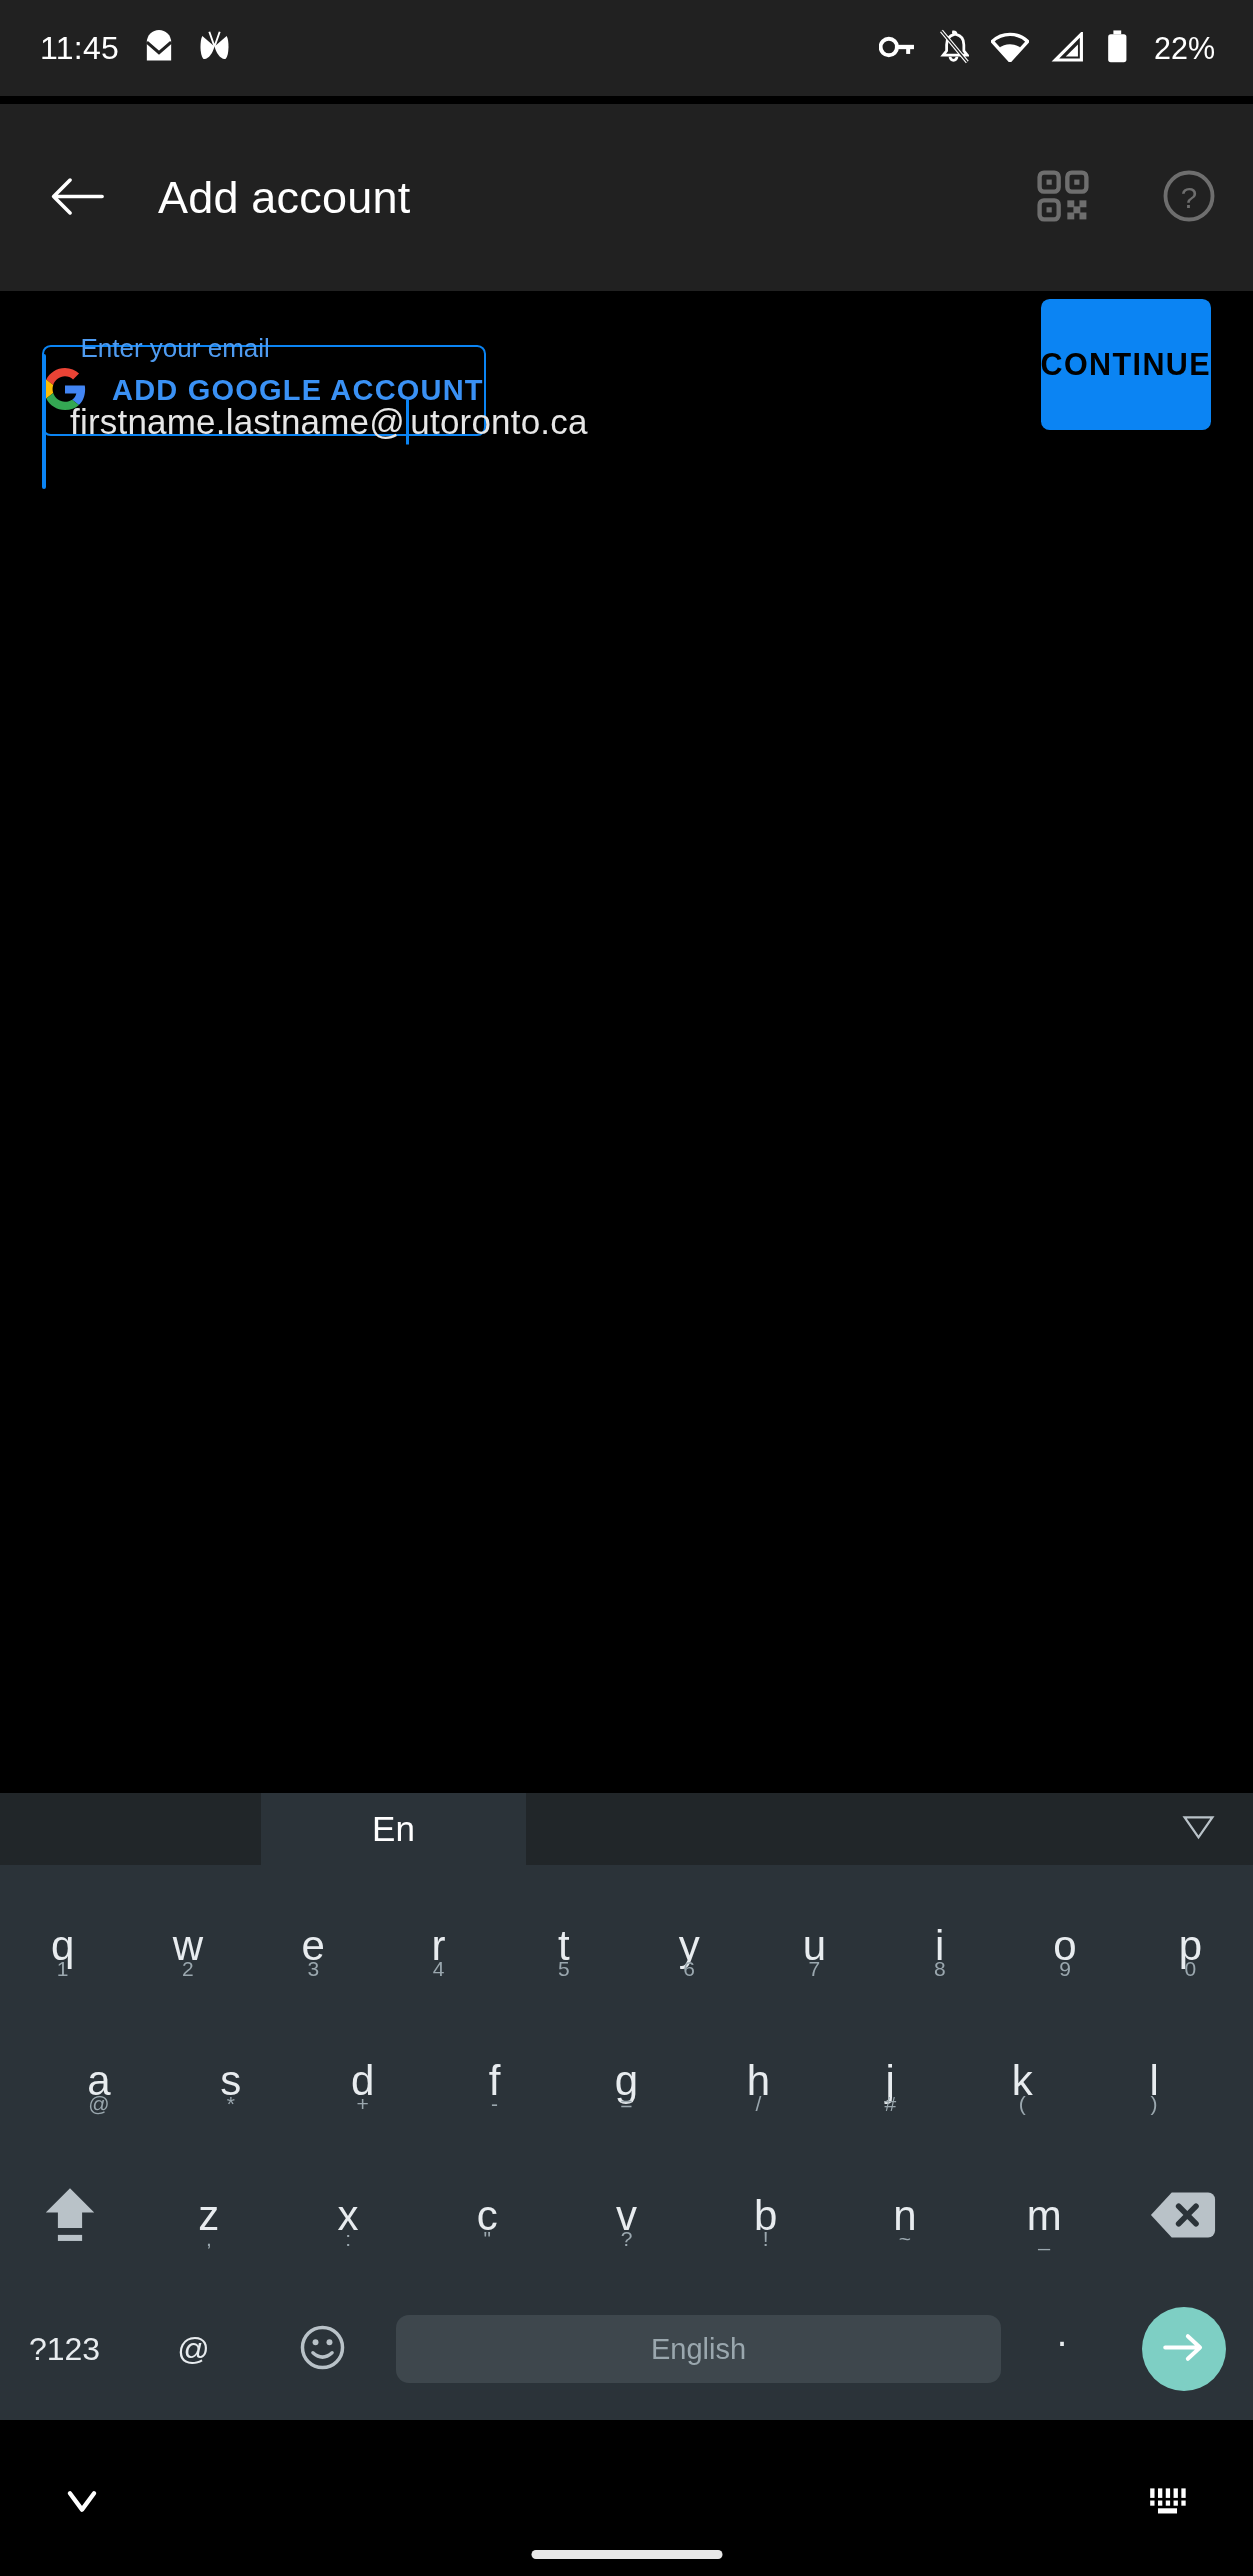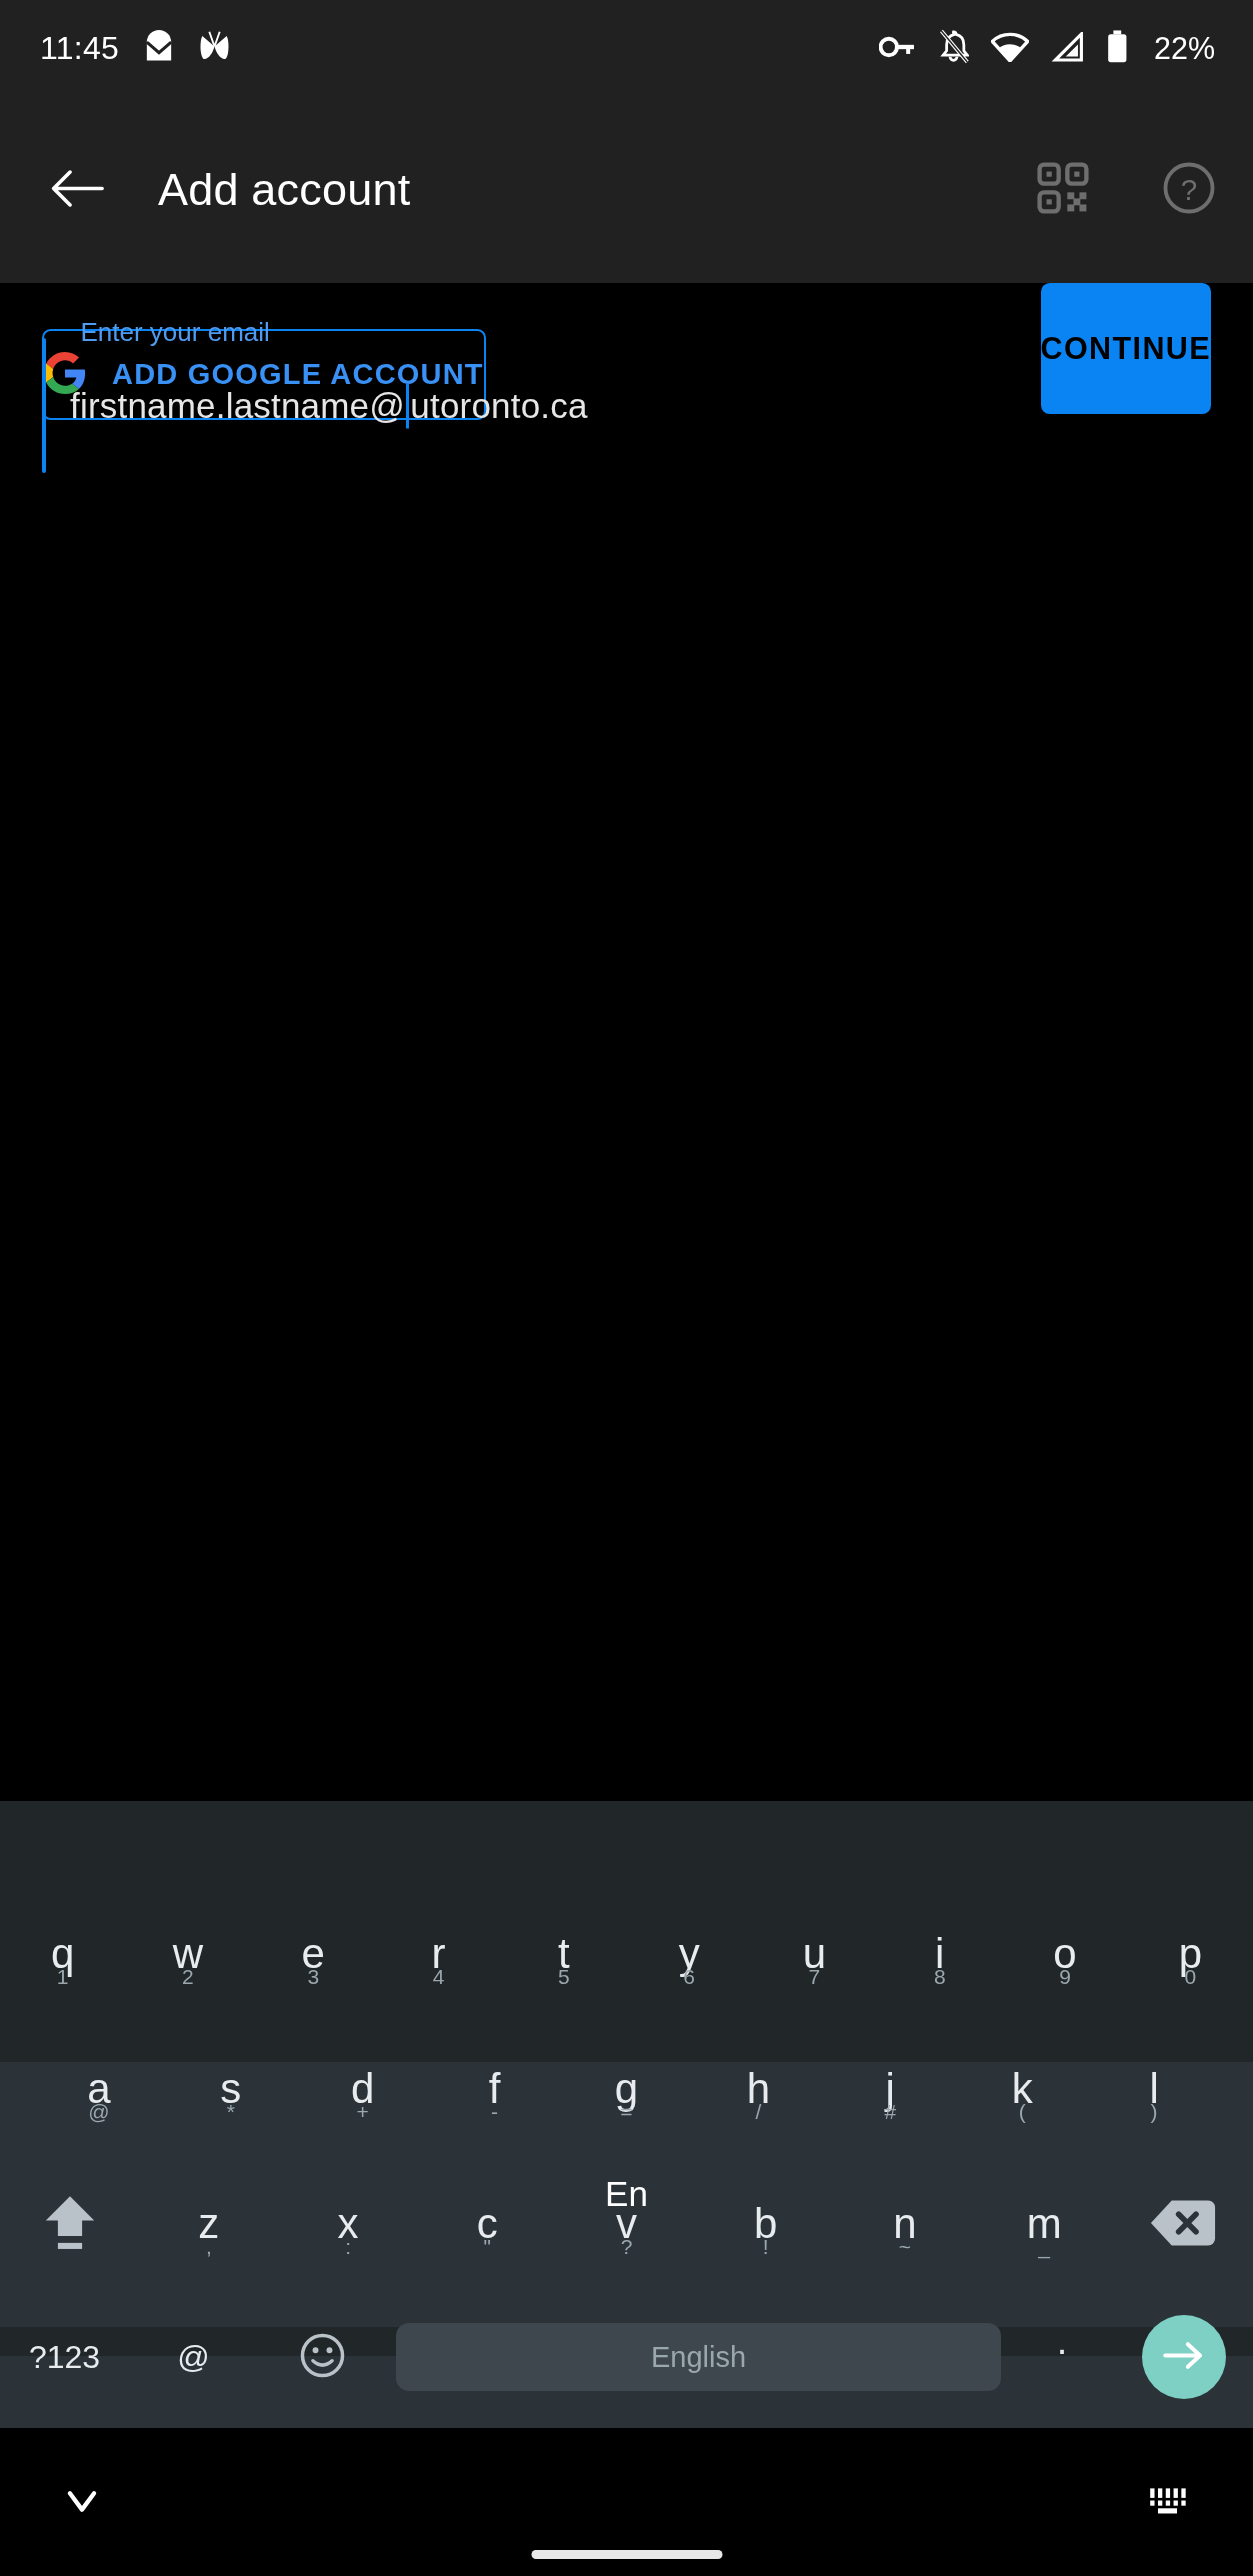--- a/index.html
+++ b/index.html
@@ -10,20 +10,21 @@
     font-family: "Liberation Sans", sans-serif;
     overflow: hidden;
   }
   .screen {
     position: relative;
     width: 1253px;
     height: 2576px;
     background: #000000;
     display: flex;
     flex-direction: column;
+    gap: 8px;
   }
 
   
   .status-bar {
     height: 96px;
     background: #212121;
     display: flex;
     align-items: center;
     padding: 0 38px 0 40px;
     flex: 0 0 auto;
@@ -182,21 +183,20 @@
   .keyboard {
     flex: 0 0 auto;
     background: #2b3339;
     width: 1253px;
   }
   .suggest-strip {
     height: 72px;
     display: flex;
     align-items: stretch;
     background: #7f1d1d;
-    flex-direction: column;
   }
   .suggest-cell {
     flex: 0 0 261px;
     background: #212629;
   }
   .suggest-active {
     flex: 0 0 265px;
     background: #2b3339;
     display: flex;
     align-items: center;

